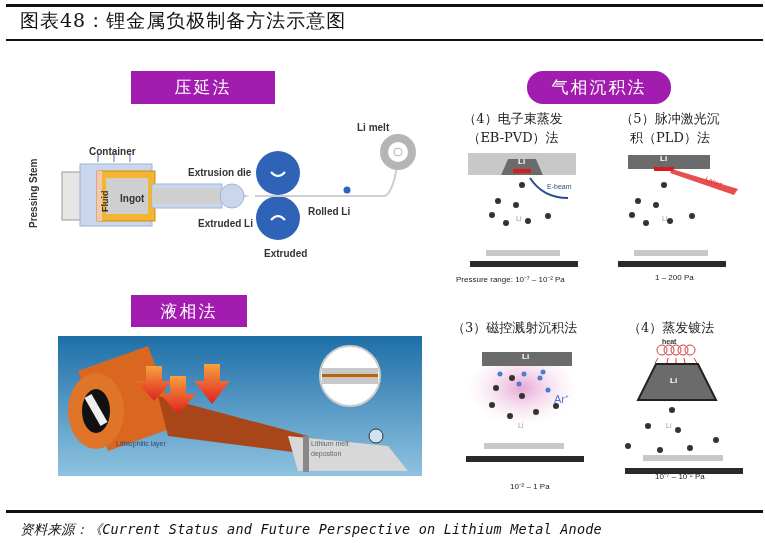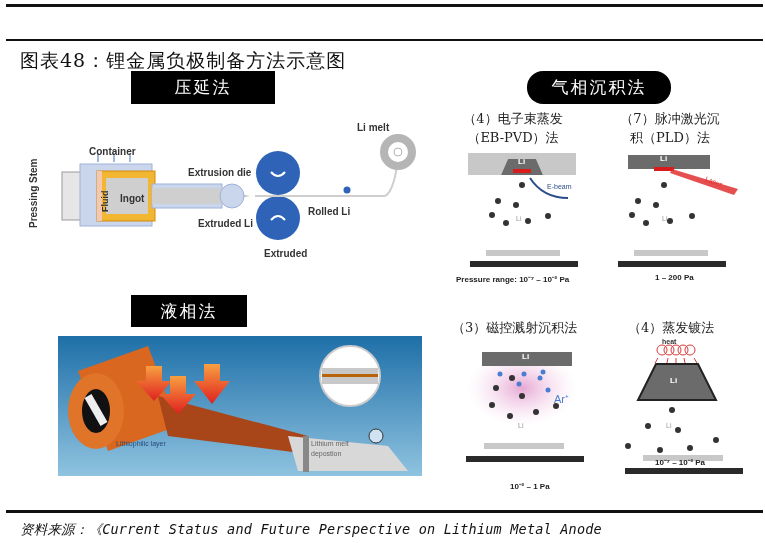--- a/index.html
+++ b/index.html
@@ -1,23 +1,23 @@
 <!DOCTYPE html>
 <html><head>
 <meta charset="utf-8">
 <style>
   * { box-sizing: border-box; margin: 0; padding: 0; }
   body { width: 765px; height: 543px; background: #fff; position: relative; overflow: hidden; font-family: "DejaVu Serif", serif; color: #111; }
   .abs { position: absolute; }
   .rule { position: absolute; left: 6px; right: 2px; background: #111; }
-  .fig-title { position: absolute; left: 20px; top: 8px; font-size: 19px; letter-spacing: 1px; font-family: "DejaVu Serif", serif; margin-top: 40px; }
-  .red-banner { position: absolute; background: #000000; color: #fff; font-family: "DejaVu Serif", serif; font-size: 17px; display: flex; align-items: center; justify-content: center; letter-spacing: 2px; }
+  .fig-title { position: absolute; left: 20px; top: 8px; font-size: 19px; letter-spacing: 1px; font-family: "DejaVu Serif", serif; }
+  .red-banner { position: absolute; background: #a21caf; color: #fff; font-family: "DejaVu Serif", serif; font-size: 17px; display: flex; align-items: center; justify-content: center; letter-spacing: 2px; }
   .lbl { position: absolute; font-family: "Liberation Sans", sans-serif; font-weight: bold; color: #333; font-size: 10px; white-space: nowrap; }
   .sub-title { position: absolute; font-family: "DejaVu Serif", serif; font-size: 13px; color: #222; text-align: center; line-height: 19px; white-space: nowrap; }
-  .press { position: absolute; font-family: "Liberation Sans", sans-serif; font-weight: bold; font-size: 8px; color: #222; white-space: nowrap; }
+  .press { position: absolute; font-family: "Liberation Sans", sans-serif; font-weight: normal; font-size: 8px; color: #222; white-space: nowrap; }
   .source { position: absolute; left: 20px; top: 521px; font-family: "DejaVu Sans Mono", monospace; font-style: italic; font-size: 13.5px; white-space: nowrap; letter-spacing: 0.2px; }
 </style>
 </head>
 <body>
 
 <div class="rule" style="top:4px;height:3px;"></div>
 <div class="fig-title">图表48：锂金属负极制备方法示意图</div>
 <div class="rule" style="top:39px;height:2px;"></div>
 
 <div class="red-banner" style="left:131px;top:71px;width:144px;height:33px;">压延法</div>
@@ -123,21 +123,21 @@
     </g>
   <rect x="18" y="97" width="74" height="6" fill="#c8c8c8"></rect>
   <rect x="2" y="108" width="108" height="6" fill="#2a2a2a"></rect>
 </svg>
 <div class="lbl" style="left:518px;top:157px;color:#fff;font-size:8px;">Li</div>
 <div class="lbl" style="left:547px;top:183px;color:#2b4d8a;font-weight:normal;font-size:7px;">E-beam</div>
 <div class="lbl" style="left:516px;top:215px;color:#999;font-weight:normal;font-size:7px;">Li</div>
 <div class="press" style="left:456px;top:273px;">Pressure range: 10⁻⁷ – 10⁻² Pa</div>
 
 <div class="sub-title" style="left:610px;top:109px;width:120px;">
-  <div>（7）脉冲激光沉</div>
+  <div>（5）脉冲激光沉</div>
   <div>积（PLD）法</div>
 </div>
 <svg class="abs" style="left:614px;top:153px;" width="130" height="118">
   <rect x="14" y="2" width="82" height="14" fill="#6b6b6b"></rect>
   <rect x="40" y="14" width="20" height="4" fill="#d81b1b"></rect>
   <polygon points="58,16 124,36 120,42 56,20" fill="#e03030" opacity="0.85"></polygon>
   <g fill="#333">
       <circle cx="50" cy="32" r="3"></circle>
       <circle cx="24" cy="48" r="3"></circle>
       <circle cx="42" cy="52" r="3"></circle>
@@ -214,16 +214,16 @@
       <circle cx="106" cy="102" r="3"></circle>
       <circle cx="50" cy="112" r="3"></circle>
       <circle cx="80" cy="110" r="3"></circle>
     </g>
   <rect x="33" y="117" width="80" height="6" fill="#c8c8c8"></rect>
   <rect x="15" y="130" width="118" height="6" fill="#2a2a2a"></rect>
 </svg>
 <div class="lbl" style="left:662px;top:338px;font-size:7px;">heat</div>
 <div class="lbl" style="left:670px;top:376px;color:#fff;font-size:8px;">Li</div>
 <div class="lbl" style="left:666px;top:422px;color:#999;font-weight:normal;font-size:7px;">Li</div>
-<div class="press" style="left:655px;top:456px;">10⁻⁷ – 10⁻² Pa</div>
+<div class="press" style="left:655px;top:470px;">10⁻⁷ – 10⁻² Pa</div>
 
 <div class="rule" style="top:510px;height:3px;"></div>
 <div class="source">资料来源：《Current Status and Future Perspective on Lithium Metal Anode</div>
 
 </body></html>

